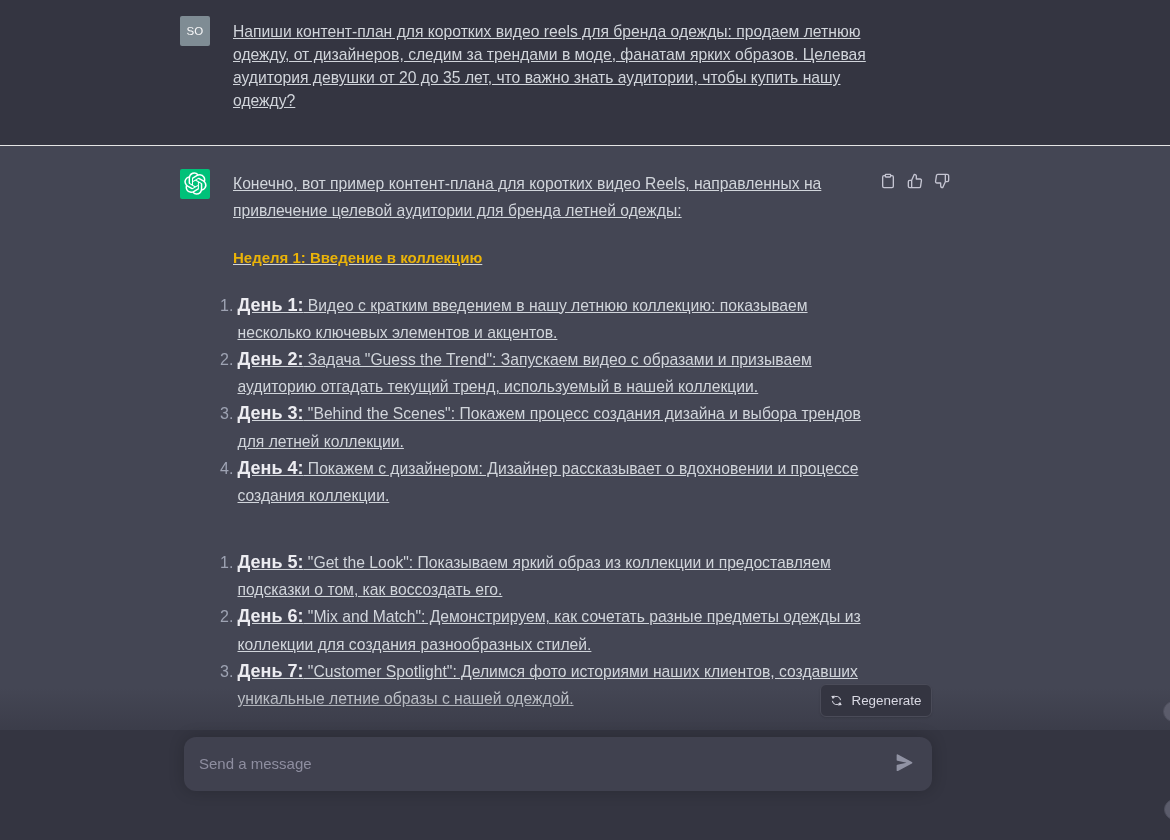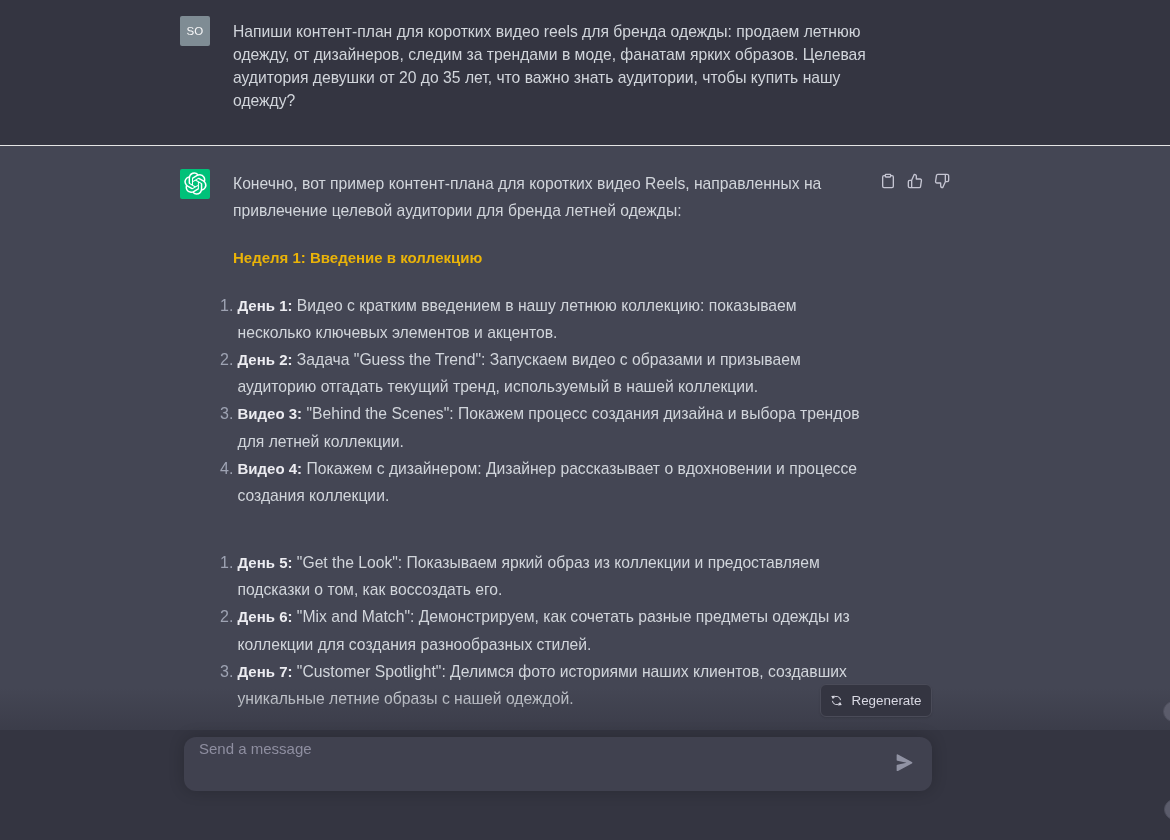--- a/index.html
+++ b/index.html
@@ -22,52 +22,52 @@
   .turn-inner { width:687px; margin:0 0 0 180px; display:flex; gap:23px; padding:23px 0 18px 0; }
   .turn.user .turn-inner { padding-bottom:32px; }
 
   .avatar { width:30px; height:30px; flex:0 0 30px; border-radius:2px;
             display:flex; align-items:center; justify-content:center; }
   .avatar.user { background:#7f8c94; color:#f7f7f8; font-size:11.5px; letter-spacing:.2px;
                  font-family:"Liberation Sans", sans-serif;text-align:center; }
   .avatar.bot  { background:#00c179; }
   .avatar.bot svg { width:23px; height:23px; display:block; }
 
-  .msg { flex:1 1 auto; min-width:0; font-size:15.7px; line-height:27.2px; color:#d1d5db; }
+  .msg { flex:1 1 auto; min-width:0; font-size:15.7px; line-height:27.2px; color:#d1d5db;text-decoration:underline; }
   .turn.user .msg { line-height:23.3px; padding-top:3.6px; }
   .turn.assistant .msg { padding-top:1.5px; }
   .msg p { margin:0; }
   .msg h3 { font-size:15px; line-height:27.2px; font-weight:bold; color:#eab308; margin:0; }
 
   .block-gap { height:19.6px; }
   .block-gap.b { height:20.2px; }
 
   ol { list-style:none; counter-reset:li; margin:0; padding:0 0 0 4.5px; }
   ol li { counter-increment:li; position:relative; }
   ol li:before { content:counter(li)"."; position:absolute; left:-17.5px; top:0;
                  color:#9ea3b3; font-size:16px; line-height:27.2px; text-align:left; width:14px;}
-  b, strong { font-weight:bold; color:#ececf1; font-size:15px; }
+  b, strong { font-weight:bold; color:#ececf1; font-size:18px; }
 
   
   .actions { position:absolute; left:700px; top:27px; display:flex; align-items:flex-start; }
   .actions .act { width:16px; height:16px; color:#c5c5d2; cursor:pointer; display:block; margin-left:11px; }
   .actions .act:first-child { margin-left:0; }
   .actions .act svg { width:16px; height:16px; display:block; }
 
   
   .bottom {
     position:absolute; left:0; right:0; top:688px; bottom:0;
     background:linear-gradient(180deg, rgba(52,53,65,0) 0px, rgba(52,53,65,1) 78px, #343541 100%);
     pointer-events:none;
   }
   .composer-wrap { position:absolute; left:0; right:0; top:0; bottom:0; }
   .composer { position:absolute; left:184px; width:748px; height:54px; top:736.5px;
               background:#40414f; border-radius:12px;
               box-shadow:0 0 16px rgba(0,0,0,0.20);
-              display:flex; align-items:flex-start; }
+              display:flex; align-items:center; }
   .composer input { flex:1; background:transparent; border:0; outline:none;
                     color:#ececf1; font-size:15px; font-family:"Liberation Sans",sans-serif;
                     padding:0 48px 0 15px; line-height:24px;}
   .composer input::placeholder { color:#8e8ea0; opacity:1; }
   .send-btn { position:absolute; left:711.8px; top:17.2px;
               width:17px; height:17.5px; display:flex; align-items:center; justify-content:center;
               background:none; border:0; cursor:pointer; padding:0;}
   .send-btn svg { width:17px; height:17.5px; display:block; color:#9092a3; }
 
   .regen {
@@ -112,22 +112,22 @@
           </svg>
         </div>
         <div class="msg">
           <p>Конечно, вот пример контент-плана для коротких видео Reels, направленных на привлечение целевой аудитории для бренда летней одежды:</p>
           <div class="block-gap"></div>
           <h3>Неделя 1: Введение в коллекцию</h3>
           <div class="block-gap b"></div>
           <ol>
             <li><b>День 1:</b><span> Видео с кратким введением в нашу летнюю коллекцию: показываем несколько ключевых элементов и акцентов.</span></li>
             <li><b>День 2:</b><span> Задача "Guess the Trend": Запускаем видео с образами и призываем аудиторию отгадать текущий тренд, используемый в нашей коллекции.</span></li>
-            <li><b>Видео 3:</b><span> "Behind the Scenes": Покажем процесс создания дизайна и выбора трендов для летней коллекции.</span></li>
-            <li><b>Видео 4:</b><span> Покажем с дизайнером: Дизайнер рассказывает о вдохновении и процессе создания коллекции.</span></li>
+            <li><b>День 3:</b><span> "Behind the Scenes": Покажем процесс создания дизайна и выбора трендов для летней коллекции.</span></li>
+            <li><b>День 4:</b><span> Покажем с дизайнером: Дизайнер рассказывает о вдохновении и процессе создания коллекции.</span></li>
           </ol>
           <div class="block-gap"></div>
           <div class="block-gap b"></div>
           <ol>
             <li><b>День 5:</b><span> "Get the Look": Показываем яркий образ из коллекции и предоставляем подсказки о том, как воссоздать его.</span></li>
             <li><b>День 6:</b><span> "Mix and Match": Демонстрируем, как сочетать разные предметы одежды из коллекции для создания разнообразных стилей.</span></li>
             <li><b>День 7:</b><span> "Customer Spotlight": Делимся фото историями наших клиентов, создавших уникальные летние образы с нашей одеждой.</span></li>
           </ol>
         </div>
         <div class="actions">

